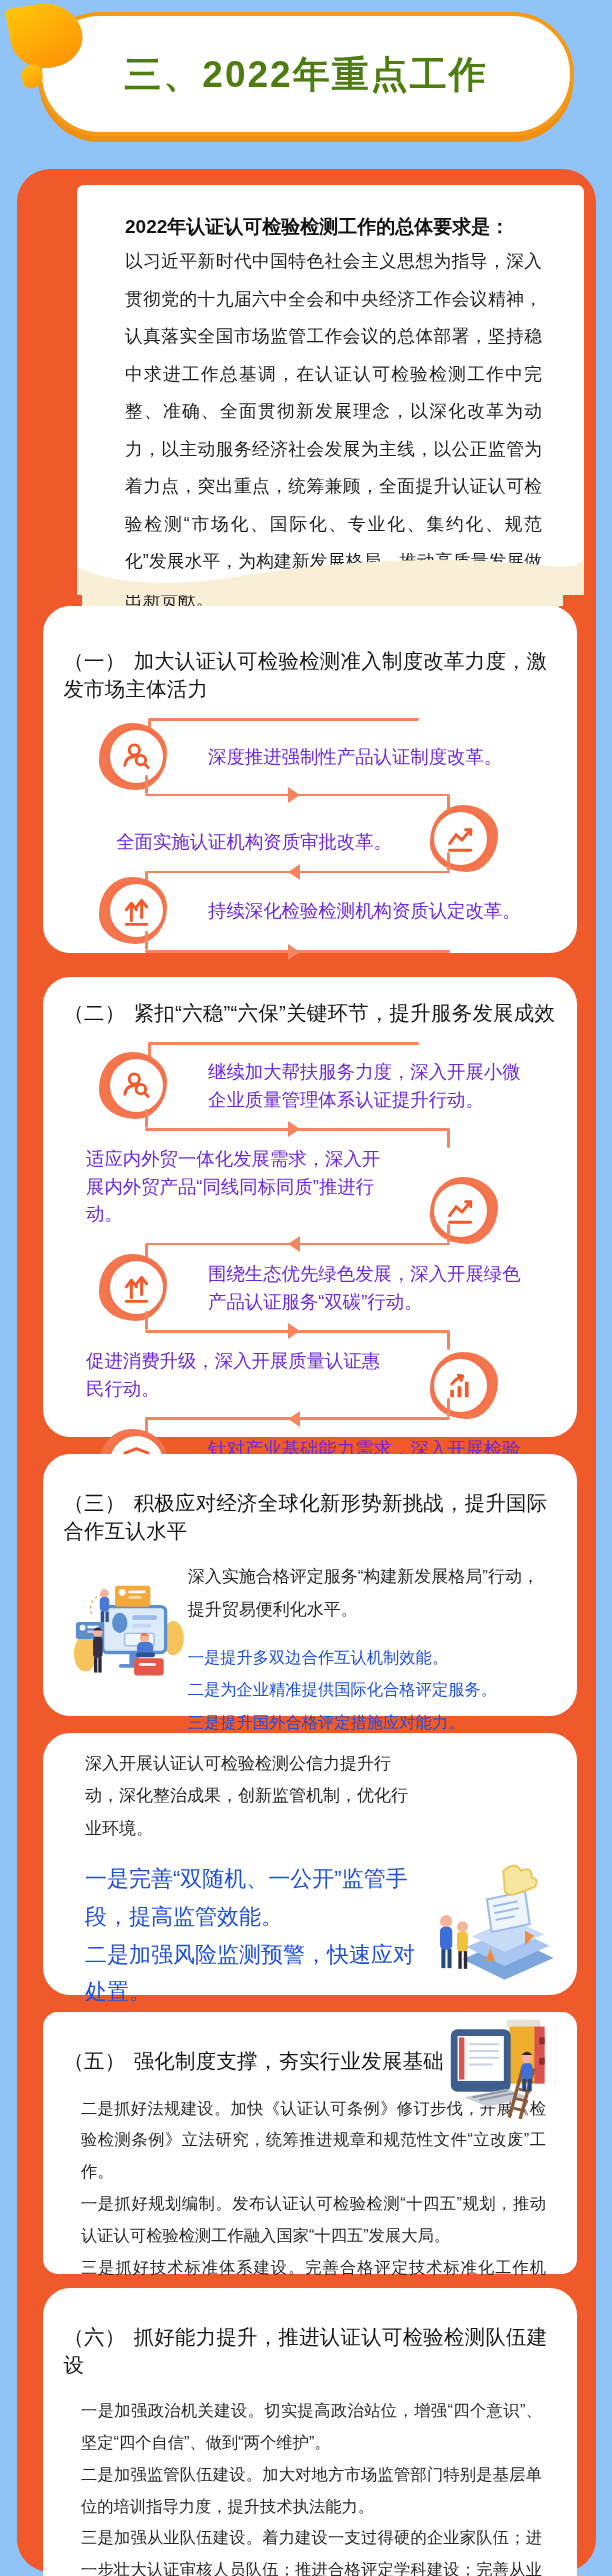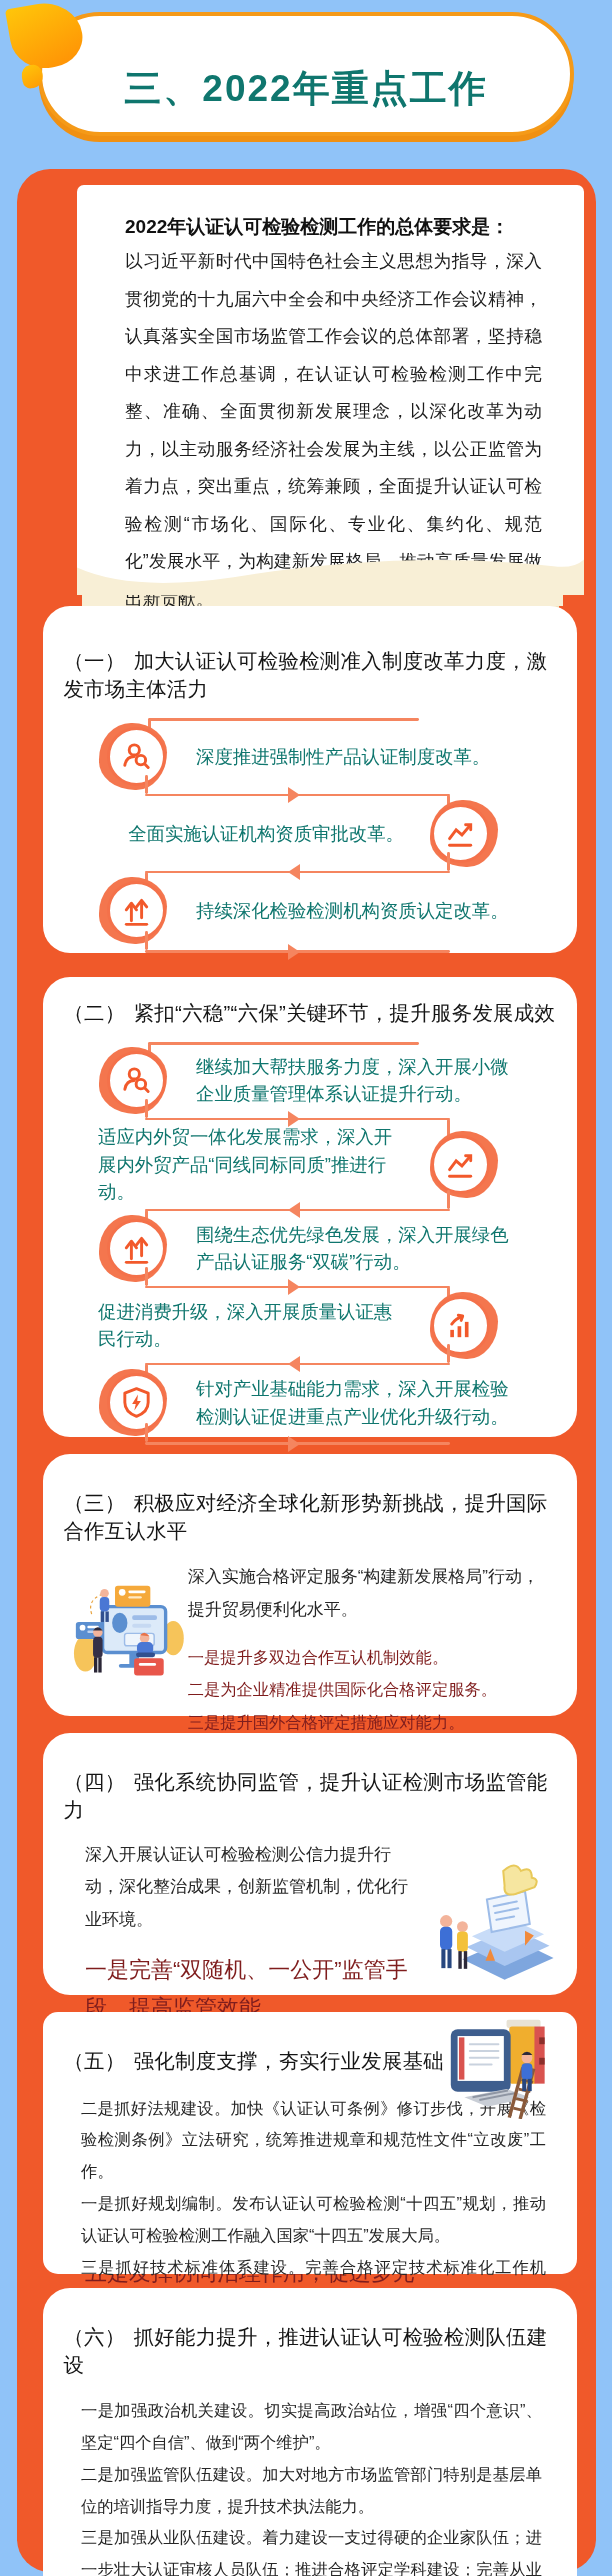--- a/index.html
+++ b/index.html
@@ -2,22 +2,22 @@
 <html style="font-size:11px"><head>
 <meta charset="utf-8">
 <style>
   html,body{margin:0;padding:0;background:#90C3F8;}
   .page{position:relative;width:613px;height:2576px;background:#90C3F8;overflow:hidden;
         font-family:"Liberation Sans","DejaVu Sans",sans-serif;}
 
   
   .header{position:absolute;left:38px;top:12.3px;width:528px;height:116px;background:#fff;
           border:4.1px solid #F59A18;border-radius:63px;box-shadow:0 6.8px 0 -0.7px #F09012;z-index:3;}
-  .header h1{margin:16px;text-align:center;line-height:114px;font-size:37px;font-weight:bold;
-             color:#0f766e;letter-spacing:2px;}
+  .header h1{margin:2px;text-align:center;line-height:114px;font-size:37px;font-weight:bold;
+             color:#4d7c0f;letter-spacing:2px;}
   .blob{position:absolute;left:9.5px;top:2.7px;width:72px;height:65px;z-index:4;
         background:linear-gradient(160deg,#FFC60A,#FF8F05);
         border-radius:5.4px 68% 55% 62%;transform:rotate(-10deg);}
   .blob::after{content:"";position:absolute;left:5.4px;top:59px;width:20.4px;height:23px;
         background:linear-gradient(160deg,#FFC60A,#FF9A05);border-radius:50% 50% 60% 40%;}
 
   
   .panel{position:absolute;left:17px;top:169px;width:579px;height:2403px;background:#F0592A;border-radius:33px;}
 
   
@@ -39,22 +39,22 @@
   .c5{top:1843px;height:262px;border-radius:15px;}
   .c6{top:2119px;height:339px;}
   .sec-h{margin:0;padding:35px 20.4px 0 20.4px;font-size:20.4px;color:#151515;font-weight:normal;letter-spacing:0.3px;}
   .c1 .sec-h{padding-top:41px;}
   .c2 .sec-h{padding-top:22px;}
   .sec-h .sp{margin-left:8.2px;}
 
   
   .flow{padding:9.5px 0 0 0;}
   .frow{display:flex;align-items:center;gap:30px;min-height:69px;padding-left:64px;padding-right:20.4px;}
-  .frow.right{flex-direction:row-reverse;padding-right:87px;padding-left:25px;gap:27px;}
-  .ftext{font-size:18.4px;line-height:1.5;color:#0f766e;margin:0;max-width:320px;}
+  .frow.right{flex-direction:row-reverse;padding-right:87px;padding-left:25px;gap:27px;align-items:flex-end;}
+  .ftext{font-size:18.4px;line-height:1.5;color:#6d28d9;margin:12px;max-width:320px;}
   .frow.right .ftext{max-width:306px;}
 
   .ficon{width:59px;height:59px;position:relative;flex:none;}
   .ficon::before{content:"";position:absolute;width:68px;height:67px;left:-8.2px;top:-4.1px;
                  background:#F4764E;border-radius:48% 52% 46% 54%/55% 45% 57% 43%;}
   .frow.right .ficon::before{left:auto;right:-8.2px;}
   .ficon .ring{position:absolute;inset:0;background:#fff;border:3.4px solid #F4714A;border-radius:50%;
                display:flex;align-items:center;justify-content:center;box-sizing:border-box;}
 
   .fdiv{position:relative;height:2.7px;background:#F5855F;margin:2.7px 127px 2.7px 102px;border-radius:1.4px;}
@@ -65,21 +65,21 @@
   .upL::before{content:"";left:0;top:-19px;height:19px;}
   .dnR::after{content:"";right:0;top:1.4px;height:19px;}
   .upR::after{content:"";right:0;top:-19px;height:19px;}
   .arr{position:absolute;top:-6.8px;left:47%;width:0;height:0;border-top:8.2px solid transparent;border-bottom:8.2px solid transparent;}
   .arr.r{border-left:12.3px solid #F5855F;}
   .arr.l{border-right:12.3px solid #F5855F;}
 
   
   .c3 .body{display:flex;padding:16.3px 24.5px 0 30px;gap:2px;align-items:flex-start;}
   .lead{margin:0 0 15px 0;font-size:17px;line-height:1.9;color:#262626;}
-  .tlist p{margin:0;font-size:16.3px;line-height:2.0;color:#7f1d1d;}
+  .tlist p{margin:0;font-size:16.3px;line-height:2.0;color:#1d4ed8;}
   .c4 .wrap{padding:15px 27px 0 42px;max-width:408px;box-sizing:border-box;}
   .c4 .tlist p{font-size:22px;line-height:1.72;}
   .illus4{position:absolute;right:17.7px;bottom:15px;}
   .illus5{position:absolute;right:13.6px;top:5.4px;}
   .paras{padding:16.3px 35px 0 38px;}
   .paras p{margin:0;font-size:16.3px;line-height:1.95;color:#262626;text-align:justify;}
   .c5 .paras{padding-top:17.7px;padding-right:31px;}
 </style>
 </head>
 <body>
@@ -288,21 +288,20 @@
           <div class="tlist">
             <p>一是提升多双边合作互认机制效能。</p>
             <p>二是为企业精准提供国际化合格评定服务。</p>
             <p>三是提升国外合格评定措施应对能力。</p>
           </div>
         </div>
       </div>
     </section>
 
     <section class="card c4">
-      <h2 class="sec-h"><span>（四）</span><span class="sp">强化系统协同监管，提升认证检测市场监管能力</span></h2>
       <div class="wrap">
         <p class="lead">深入开展认证认可检验检测公信力提升行动，深化整治成果，创新监管机制，优化行业环境。</p>
         <div class="tlist">
           <p>一是完善“双随机、一公开”监管手段，提高监管效能。</p>
           <p>二是加强风险监测预警，快速应对处置。</p>
           <p>三是强化信用监管，促进行业诚信。</p>
           <p>四是创新智慧监管模式，强化科技赋能。</p>
           <p>五是发挥协同治理作用，促进多元共治。</p>
         </div>
       </div>

